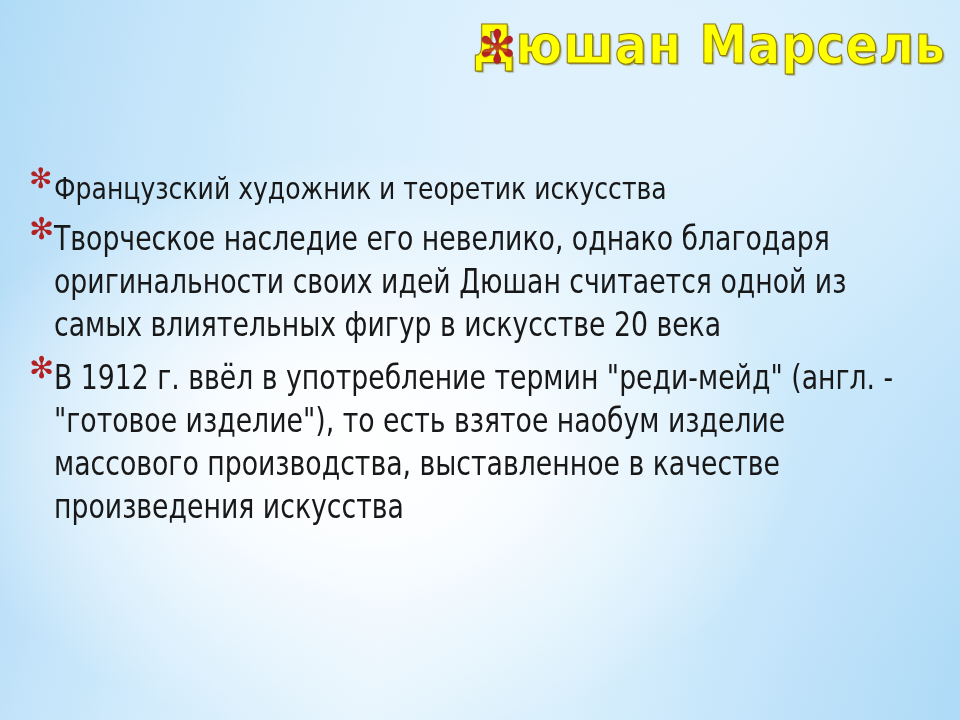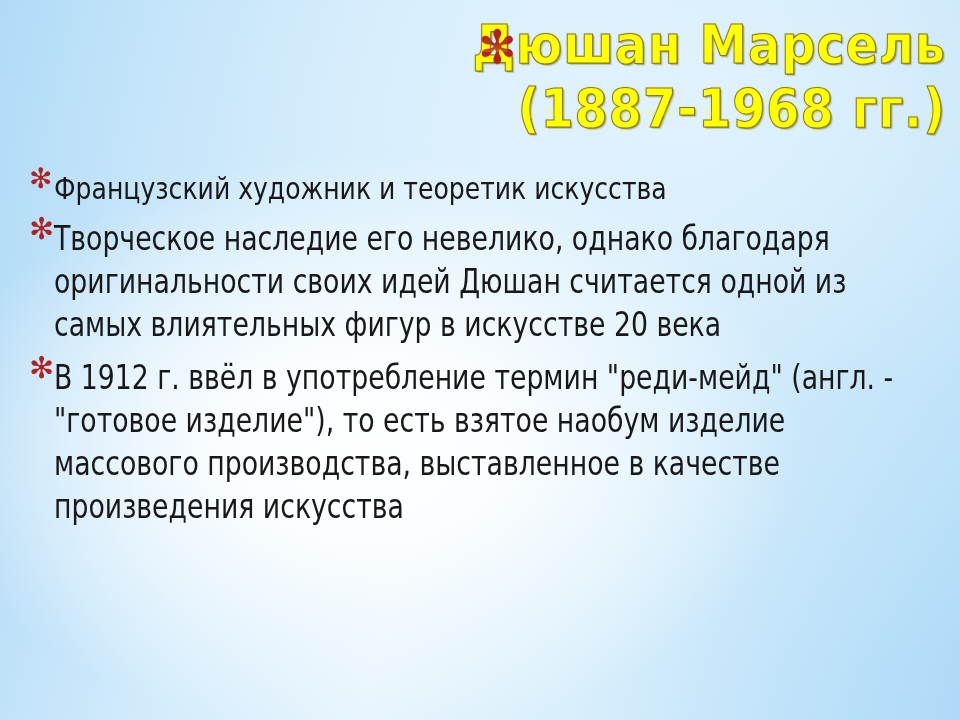--- a/index.html
+++ b/index.html
@@ -148,24 +148,20 @@
 <div id="slide">
 
   <div id="title-block">
 
     <div class="title-row">
       <span class="title-bullet">✻</span>
       <span class="title-line">Дюшан Марсель</span>
       <span class="title-reflection">Дюшан Марсель</span>
     </div>
 
-    <div class="title-row">
-      <span class="title-line">(1887-1968 гг.)</span>
-      <span class="title-reflection">(1887-1968 гг.)</span>
-    </div>
 
   </div>
 
   <div id="body-block">
 
     <div class="bullet-item size-small">
       <span class="bullet-marker">✻</span>
       <span class="bullet-text">Французский художник и теоретик искусства</span>
     </div>
 

